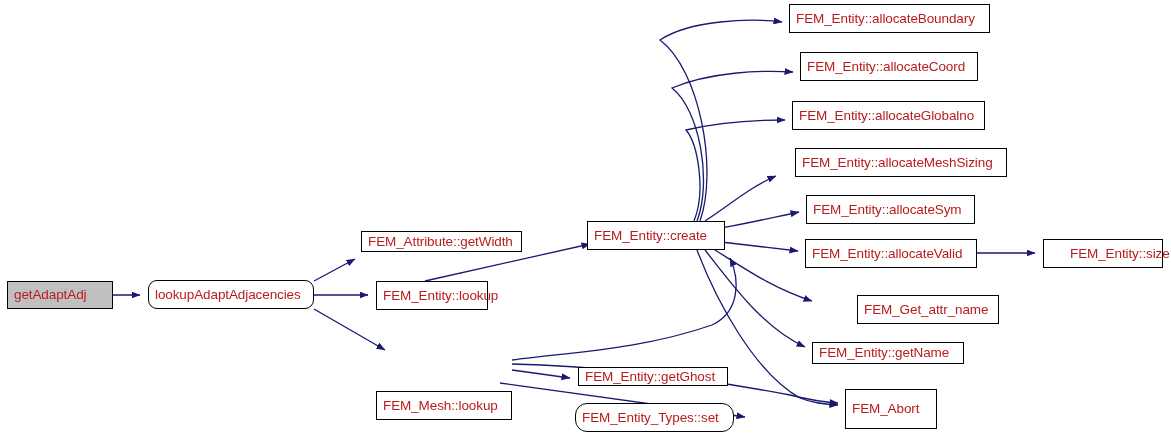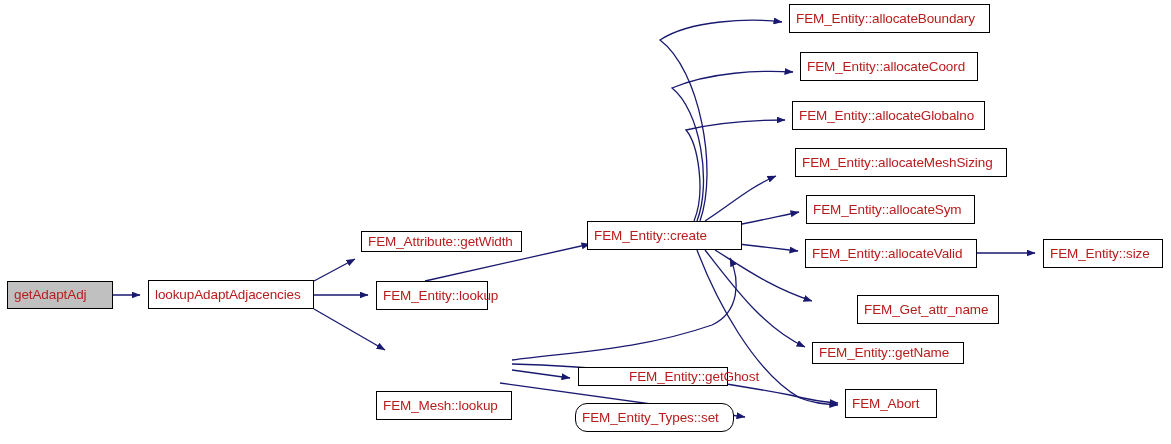--- a/index.html
+++ b/index.html
@@ -76,36 +76,36 @@
         <path d="M 500,383 L 745,417" marker-end="url(#arrowhead)"></path>
         <path d="M 512,364 C 600,366 700,378 790,395 C 806,399 822,402 838,403" marker-end="url(#arrowhead)"></path>
         <path d="M 977,253 L 1035,253" marker-end="url(#arrowhead)"></path>
       </g>
   </svg>
 
   <div id="node-layer">
       <div class="node current" style="left: 7px; top: 281px; width: 106px; height: 28px; border-color: rgb(0, 0, 0); background: rgb(192, 192, 192);">
         <span class="node-label">getAdaptAdj</span>
       </div>
-      <div class="node" style="left: 148px; top: 280px; width: 166px; height: 29px; border-color: rgb(0, 0, 0); background: rgb(255, 255, 255);">
+      <div class="node" style="left: 148px; top: 280px; width: 166px; height: 29px; border-color: rgb(0, 0, 0); background: rgb(255, 255, 255); border-radius: 9px;">
         <span class="node-label">lookupAdaptAdjacencies</span>
       </div>
       <div class="node" style="left: 361px; top: 231px; width: 161px; height: 21px; border-color: rgb(0, 0, 0); background: rgb(255, 255, 255);">
         <span class="node-label">FEM_Attribute::getWidth</span>
       </div>
       <div class="node" style="left: 376px; top: 281px; width: 112px; height: 29px; border-color: rgb(0, 0, 0); background: rgb(255, 255, 255);">
         <span class="node-label">FEM_Entity::lookup</span>
       </div>
       <div class="node" style="left: 376px; top: 354px; width: 136px; height: 29px; border-color: rgb(0, 0, 0); background: rgb(255, 255, 255); margin-top: 37px;">
         <span class="node-label">FEM_Mesh::lookup</span>
       </div>
-      <div class="node" style="left: 587px; top: 221px; width: 155px; height: 29px; border-color: rgb(0, 0, 0); background: rgb(255, 255, 255);">
+      <div class="node" style="left: 587px; top: 221px; width: 138px; height: 29px; border-color: rgb(0, 0, 0); background: rgb(255, 255, 255);">
         <span class="node-label">FEM_Entity::create</span>
       </div>
-      <div class="node" style="left: 578px; top: 367px; width: 150px; height: 19px; border-color: rgb(0, 0, 0); background: rgb(255, 255, 255); padding-left: 44px;">
+      <div class="node" style="left: 578px; top: 367px; width: 150px; height: 19px; border-color: rgb(0, 0, 0); background: rgb(255, 255, 255);">
         <span class="node-label">FEM_Entity::getGhost</span>
       </div>
       <div class="node" style="left: 575px; top: 403px; width: 159px; height: 29px; border-color: rgb(0, 0, 0); background: rgb(255, 255, 255); border-radius: 12px;">
         <span class="node-label">FEM_Entity_Types::set</span>
       </div>
       <div class="node" style="left: 789px; top: 4px; width: 201px; height: 29px; border-color: rgb(0, 0, 0); background: rgb(255, 255, 255);">
         <span class="node-label">FEM_Entity::allocateBoundary</span>
       </div>
       <div class="node" style="left: 800px; top: 52px; width: 178px; height: 29px; border-color: rgb(0, 0, 0); background: rgb(255, 255, 255);">
         <span class="node-label">FEM_Entity::allocateCoord</span>
@@ -121,21 +121,21 @@
       </div>
       <div class="node" style="left: 805px; top: 239px; width: 172px; height: 29px; border-color: rgb(0, 0, 0); background: rgb(255, 255, 255);">
         <span class="node-label">FEM_Entity::allocateValid</span>
       </div>
       <div class="node" style="left: 857px; top: 295px; width: 142px; height: 29px; border-color: rgb(0, 0, 0); background: rgb(255, 255, 255);">
         <span class="node-label">FEM_Get_attr_name</span>
       </div>
       <div class="node" style="left: 812px; top: 342px; width: 152px; height: 22px; border-color: rgb(0, 0, 0); background: rgb(255, 255, 255);">
         <span class="node-label">FEM_Entity::getName</span>
       </div>
-      <div class="node" style="left: 845px; top: 389px; width: 92px; height: 29px; border-color: rgb(0, 0, 0); background: rgb(255, 255, 255);">
+      <div class="node" style="left: 845px; top: 389px; width: 92px; height: 40px; border-color: rgb(0, 0, 0); background: rgb(255, 255, 255);">
         <span class="node-label">FEM_Abort</span>
       </div>
-      <div class="node" style="left: 1043px; top: 239px; width: 120px; height: 29px; border-color: rgb(0, 0, 0); background: rgb(255, 255, 255);">
+      <div class="node" style="left: 1043px; top: 239px; width: 120px; height: 29px; border-color: rgb(0, 0, 0); background: rgb(255, 255, 255); padding-left: 20px;">
         <span class="node-label">FEM_Entity::size</span>
       </div>
     </div>
 
 </div>
 
 </body></html>

